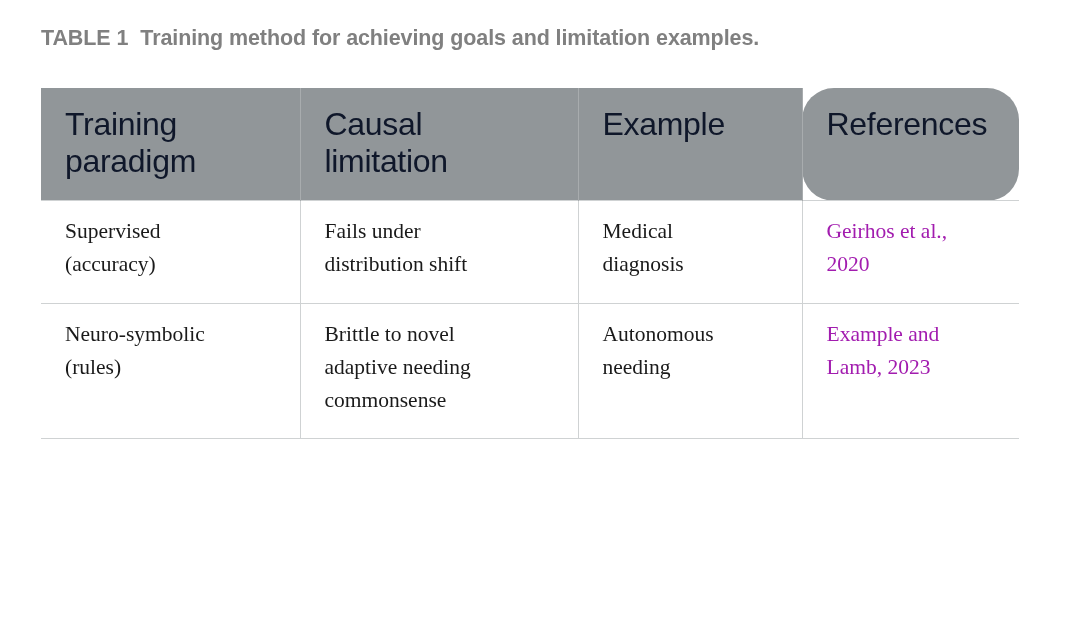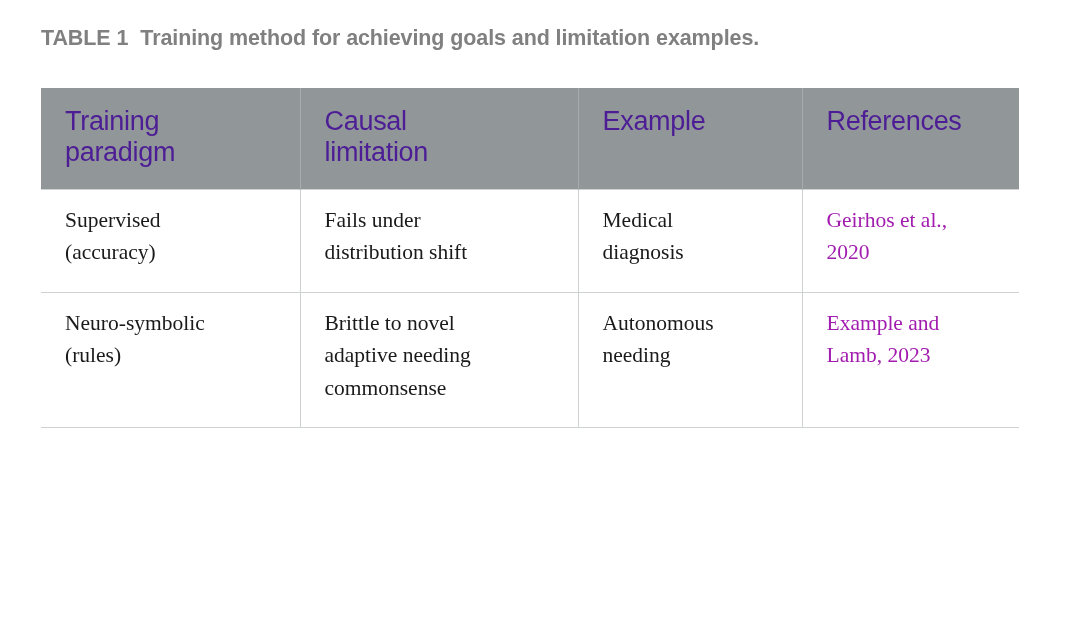--- a/index.html
+++ b/index.html
@@ -48,33 +48,33 @@
     width: 978px;
     table-layout: fixed;
   }
   table.data-table col.c1 { width: 259px; }
   table.data-table col.c2 { width: 278px; }
   table.data-table col.c3 { width: 224px; }
   table.data-table col.c4 { width: 217px; }
 
   thead th {
     background: #919699;
-    color: #4c1d95;
+    color: #0f172a;
     font-family: "Liberation Sans", sans-serif;
     font-weight: normal;
-    font-size: 27px;
+    font-size: 32px;
     line-height: 1.16;
     text-align: left;
     vertical-align: top;
     padding: 18px 16px 20px 24px;
     height: 62px;
     border-right: 1px solid #a8acae;
     letter-spacing: -0.3px;
   }
-  thead th:last-child { border-right: none; }
+  thead th:last-child { border-right: none; border-radius: 32px; }
   thead th .hdr-line { display: block; }
 
   tbody td {
     font-family: "Liberation Serif", serif;
     font-size: 21.5px;
     line-height: 1.52;
     color: #1a1a1a;
     text-align: left;
     vertical-align: top;
     padding: 14px 14px 16px 24px;

